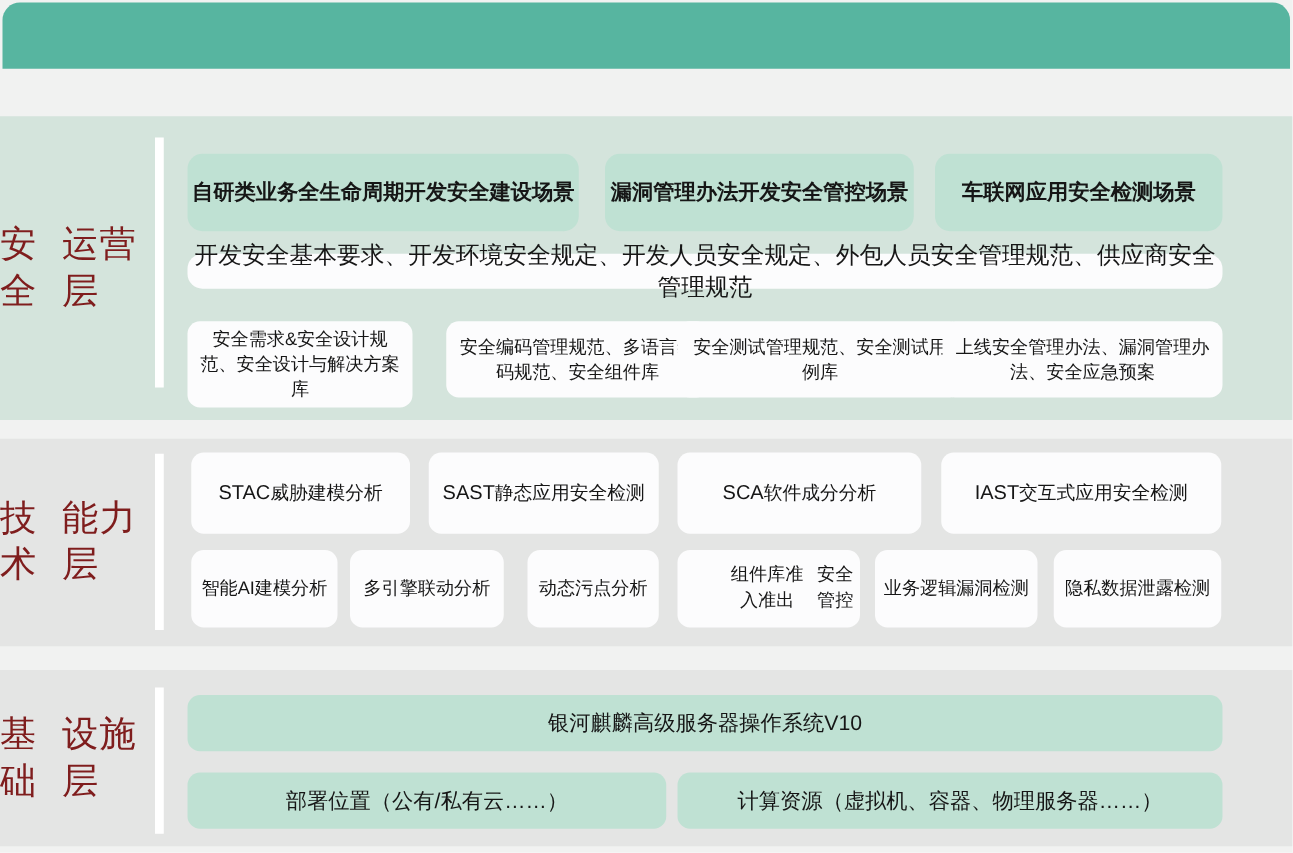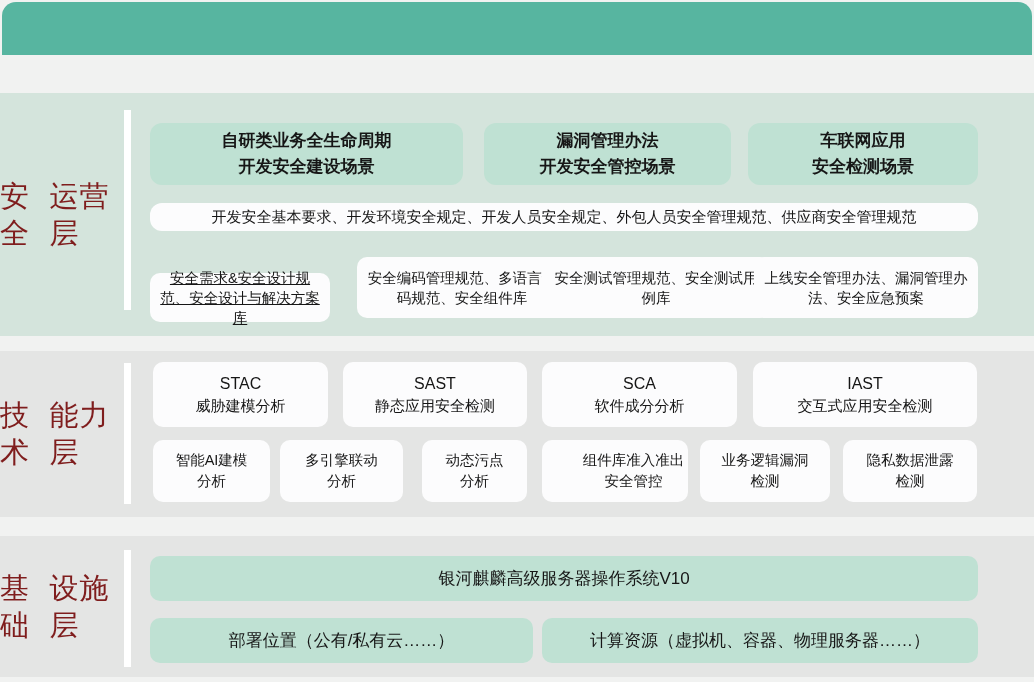--- a/index.html
+++ b/index.html
@@ -31,38 +31,38 @@
   }
   .vbar{
     position:absolute;left:124px;width:7px;background:#ffffff;
   }
   .layer-1 .vbar{top:17px;height:200px;}
   .layer-2 .vbar{top:12px;height:141px;}
   .layer-3 .vbar{top:14px;height:117px;}
 
   .box{
     position:absolute;
-    display:flex;flex-direction:column;align-items:center;justify-content:center;
+    display:flex;flex-direction:row;align-items:center;justify-content:center;
     text-align:center;color:#161616;
     box-sizing:border-box;
   }
   .mint{background:#bfe1d3;border-radius:12px;}
   .white{background:#fcfcfd;border-radius:10px;}
 
   
   .scenario{font-size:17px;line-height:26px;font-weight:600;}
   .s1{left:150px;top:30px;width:313px;height:62px;}
   .s2{left:484px;top:30px;width:247px;height:62px;}
   .s3{left:748px;top:30px;width:230px;height:62px;}
   .policy-bar{
     left:150px;top:110px;width:828px;height:28px;
-    font-size:15px;font-weight:500;border-radius:12px;
+    font-size:19px;font-weight:500;border-radius:12px;
   }
   .spec{font-size:14.5px;line-height:20px;font-weight:500;padding:0 6px;}
-  .p1{left:150px;top:180px;width:180px;height:49px;text-decoration:underline;}
+  .p1{left:150px;top:164px;width:180px;height:69px;}
   .p2{left:357px;top:164px;width:210px;height:61px;}
   .p3{left:542px;top:164px;width:228px;height:61px;}
   .p4{left:754px;top:164px;width:224px;height:61px;}
 
   
   .tool{font-size:15px;line-height:22px;font-weight:500;}
   .tool .ln1{font-size:16px;}
   .t1{left:153px;top:11px;width:175px;height:65px;}
   .t2{left:343px;top:11px;width:184px;height:65px;}
   .t3{left:542px;top:11px;width:195px;height:65px;}

